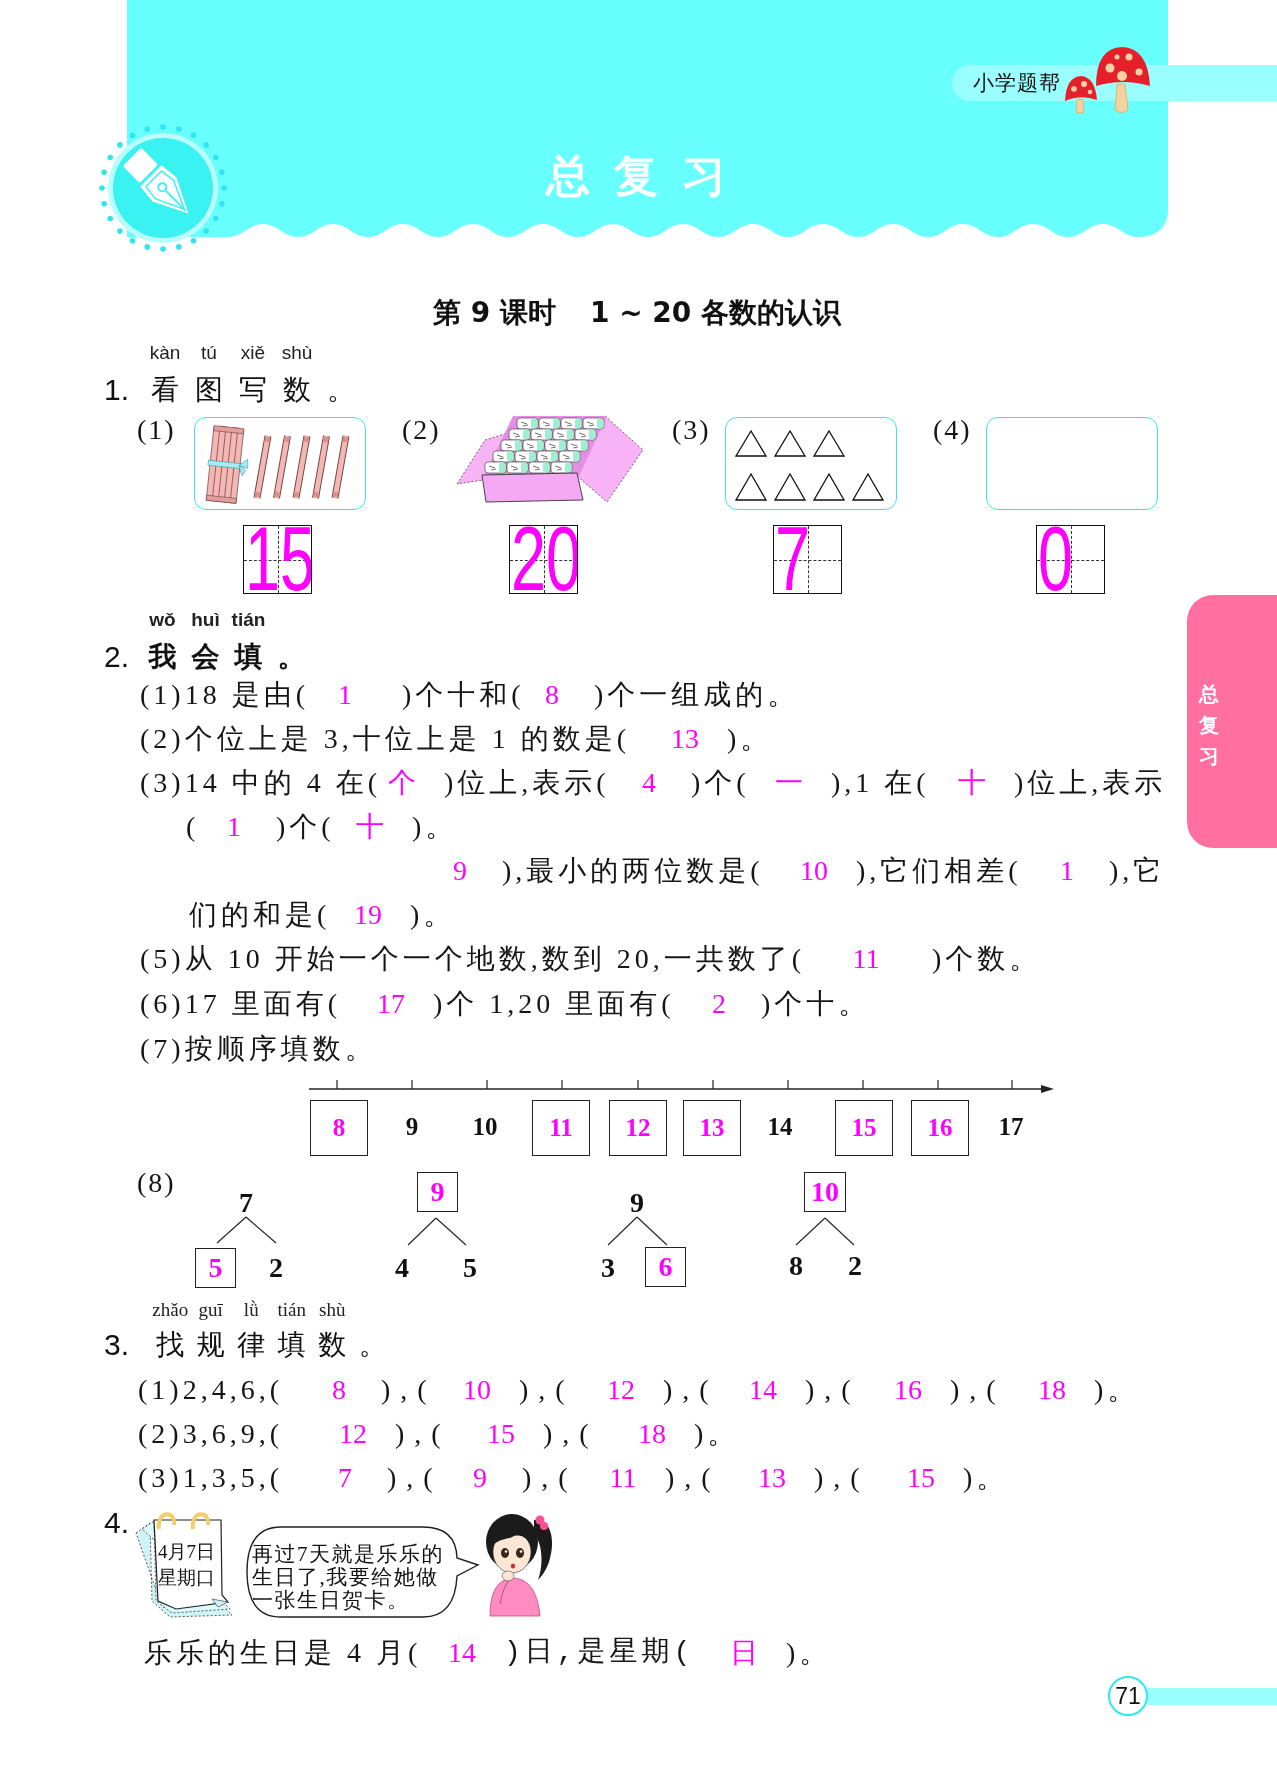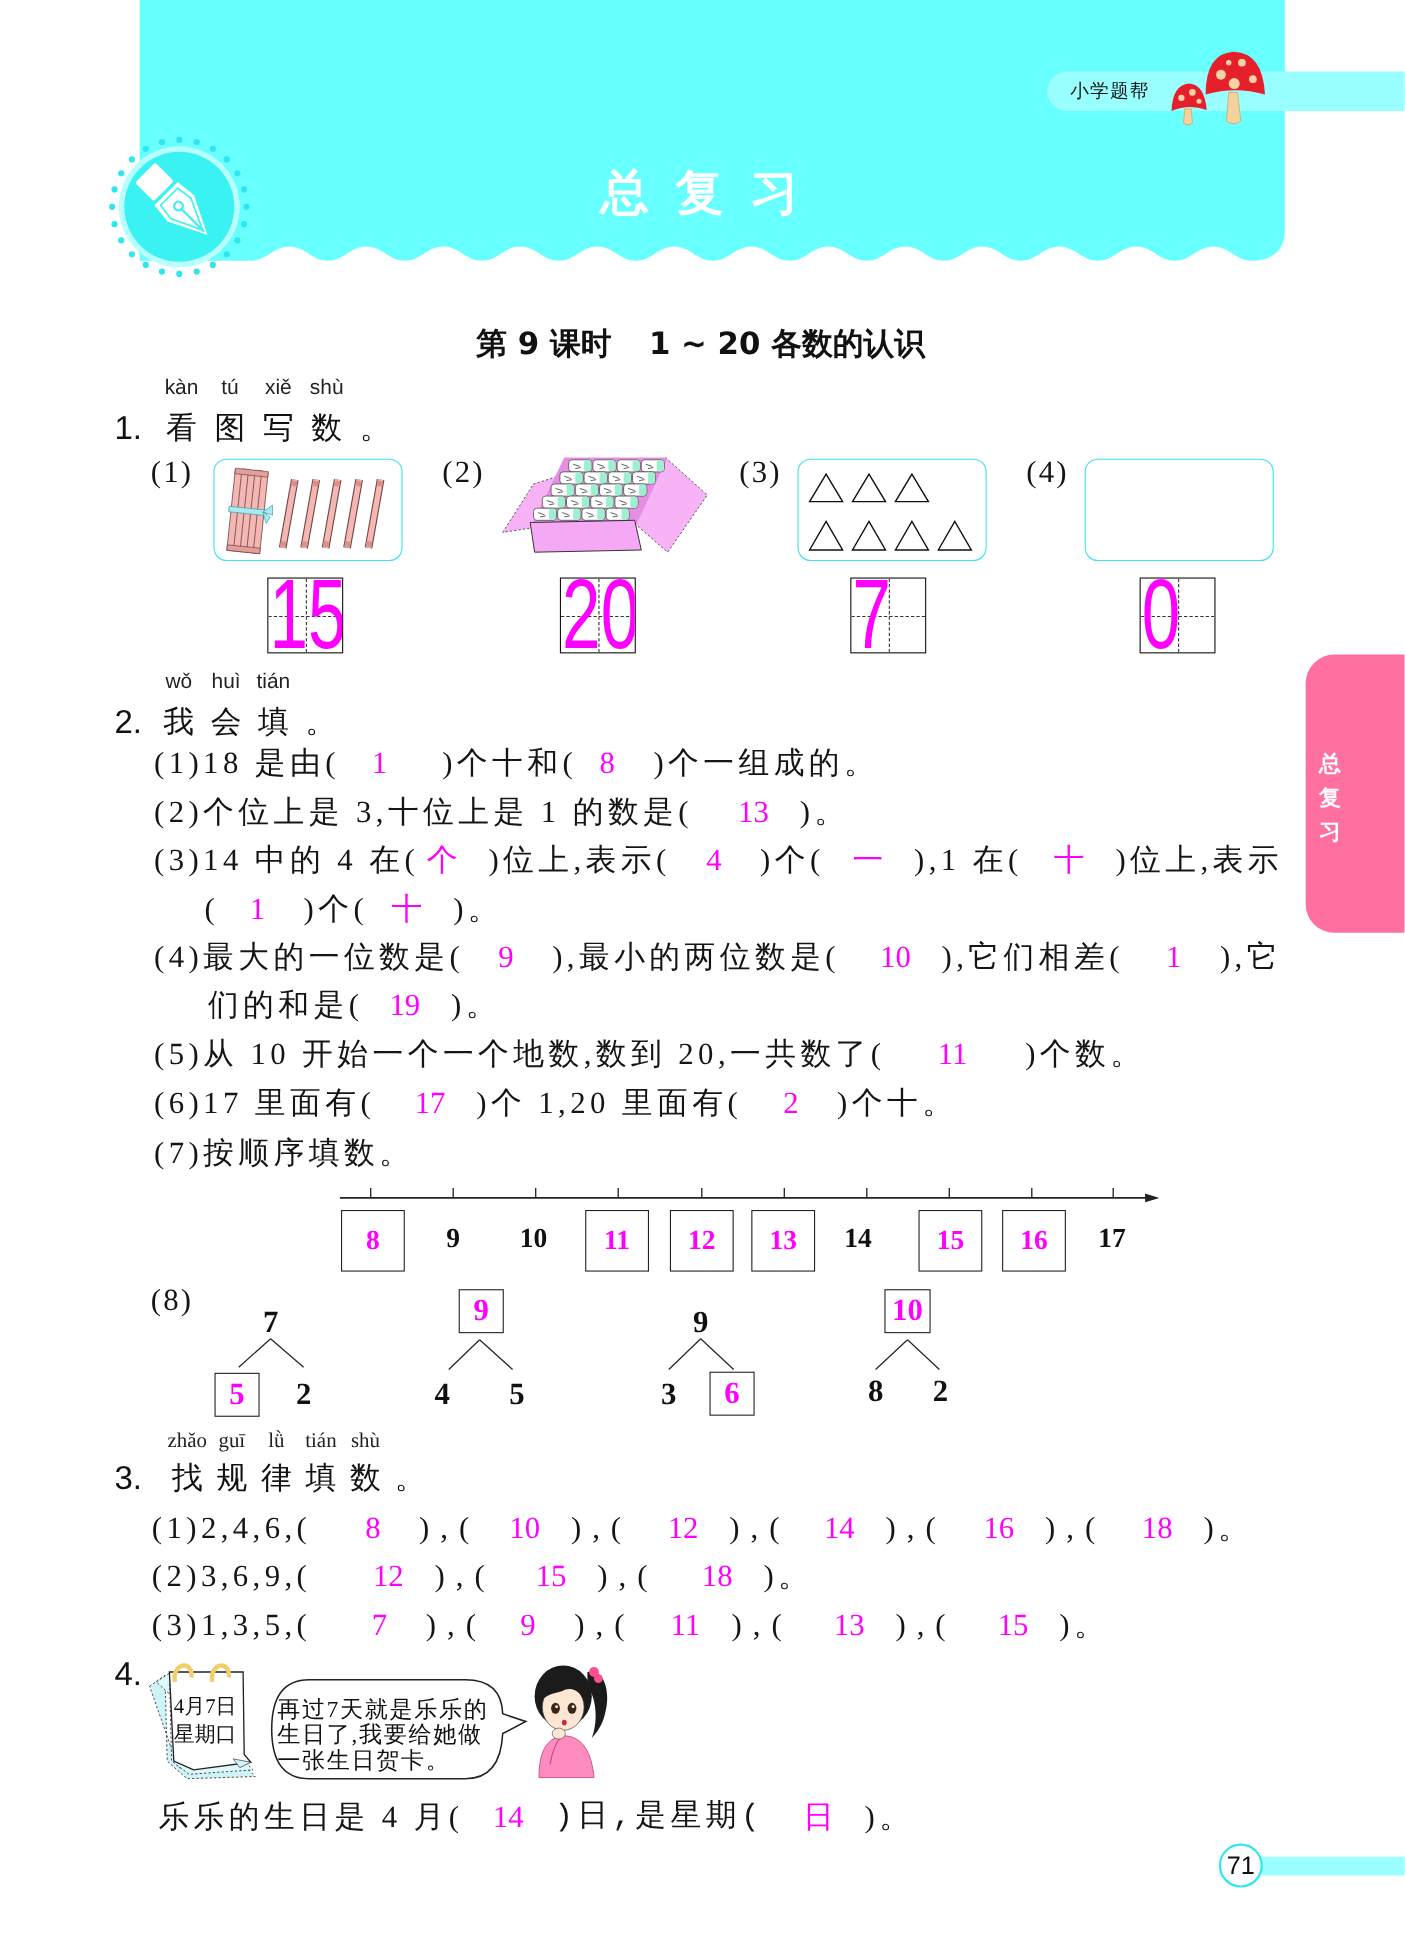--- a/index.html
+++ b/index.html
@@ -2,40 +2,40 @@
 <html><head>
 <meta charset="utf-8">
 <style>
 *{box-sizing:border-box;margin:0;padding:0;}
 html,body{margin:0;padding:0;}
 body{width:1277px;height:1773px;position:relative;background:#ffffff;overflow:hidden;font-family:"Liberation Serif","DejaVu Serif",serif;color:#151515;}
 
 
 .header-svg{position:absolute;left:0;top:0;}
 .brand-tab{position:absolute;left:952px;top:65px;width:325px;height:36px;background:#99FFFF;border-radius:18px 0 0 18px;}
-.brand-text{position:absolute;left:21px;top:0;height:40px;line-height:36px;font-family:"DejaVu Sans",sans-serif;font-size:17px;letter-spacing:1px;color:#111;white-space:nowrap;}
+.brand-text{position:absolute;left:21px;top:0;height:40px;line-height:36px;font-family:"DejaVu Sans",sans-serif;font-size:21px;letter-spacing:1px;color:#111;white-space:nowrap;}
 .mushrooms{position:absolute;left:1062px;top:44px;}
 .pen-badge{position:absolute;left:93px;top:118px;}
 .header-title{position:absolute;left:456px;top:146px;width:360px;padding-left:24px;text-align:center;font-family:"DejaVu Sans",sans-serif;font-weight:bold;font-size:44px;line-height:60px;color:#ffffff;letter-spacing:24px;white-space:nowrap;}
 
 .lesson-title{position:absolute;left:337px;top:294px;width:600px;text-align:center;font-family:"DejaVu Sans",sans-serif;font-weight:bold;font-size:28px;line-height:38px;color:#111;white-space:nowrap;}
 .lesson-title .lesson-label{margin-right:34px;}
 
 
 .side-tab{position:absolute;left:1187px;top:595px;width:90px;height:253px;background:#FF6FA0;border-radius:26px 0 0 26px;}
 .side-tab-chars{position:absolute;left:9px;top:84px;width:26px;display:flex;flex-direction:column;align-items:center;}
 .side-tab-chars span{display:block;height:31px;line-height:31px;font-family:"DejaVu Sans",sans-serif;font-weight:bold;font-size:20px;color:#fff;}
 
 
 .qnum{position:absolute;font-family:"Liberation Sans","DejaVu Sans",sans-serif;font-size:30px;line-height:34px;color:#111;}
 .pinyin-row,.title-row{position:absolute;display:flex;white-space:nowrap;}
 .pinyin-row span{display:block;text-align:center;font-family:"Liberation Sans","DejaVu Sans",sans-serif;font-size:19px;line-height:22px;color:#222;}
 .title-row span{display:block;text-align:center;font-size:28px;line-height:34px;color:#111;}
 .w44 span{width:44px;}
-.w43 span{width:43px;}
+.w43 span{width:43px;font-weight:bold;}
 .w40 span{width:40.5px;font-family:Liberation Serif, serif;}
 
 
 .ilabel{position:absolute;top:414px;font-size:28px;line-height:32px;letter-spacing:2px;white-space:nowrap;}
 .frame{position:absolute;top:417px;height:93px;width:172px;border:1.5px solid #3DE3EE;border-radius:12px;overflow:hidden;background:#fff;}
 .frame svg{position:absolute;left:0;top:0;}
 .pic2{position:absolute;left:455px;top:410px;}
 .wgrid{position:absolute;top:525px;width:69px;height:69px;border:1.5px solid #111;overflow:hidden;}
 .wgrid .vd{position:absolute;left:50%;top:0;bottom:0;border-left:1px dashed #333;}
 .wgrid .hd{position:absolute;top:50%;left:0;right:0;border-top:1px dashed #333;}
@@ -318,21 +318,20 @@
 </div>
 <div class="line" style="top:810px;">
   <span class="seg" style="left:186px;">(</span>
   <span class="ans" style="left:192px;">1</span>
   <span class="seg" style="left:276px;">)个(</span>
   <span class="ans" style="left:328px;">十</span>
   <span class="seg" style="left:412px;">)。</span>
 </div>
 
 <div class="line" style="top:854px;">
-  <span class="seg" style="left:140px;"><span>(4)</span><span>最大的一位数是(</span></span>
   <span class="ans" style="left:418px;">9</span>
   <span class="seg" style="left:502px;">),最小的两位数是(</span>
   <span class="ans" style="left:772px;">10</span>
   <span class="seg" style="left:856px;">),它们相差(</span>
   <span class="ans" style="left:1025px;">1</span>
   <span class="seg" style="left:1109px;">),它</span>
 </div>
 <div class="line" style="top:898px;">
   <span class="seg" style="left:189px;">们的和是(</span>
   <span class="ans" style="left:326px;">19</span>

